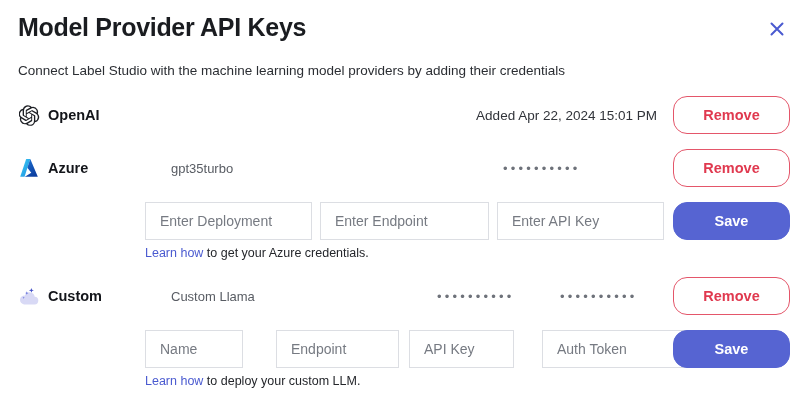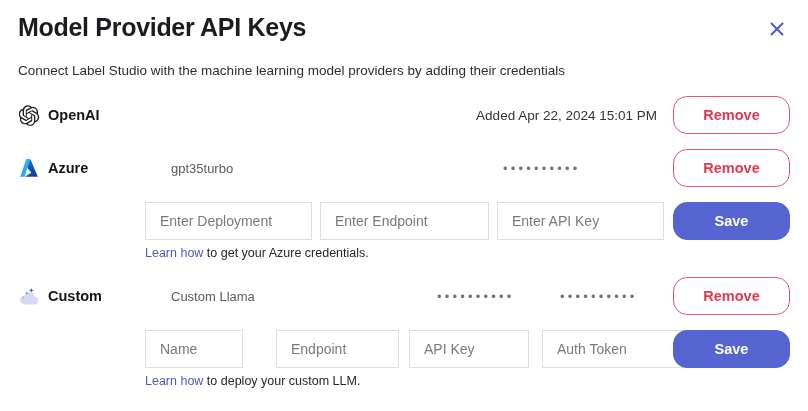--- a/index.html
+++ b/index.html
@@ -309,21 +309,21 @@
     <div class="masked" style="left:560px;">
       <span class="masked-dots">••••••••••</span>
     </div>
 
     <button class="btn btn-remove">Remove</button>
   </div>
 
   <div class="form-row form-custom">
     <input class="field" style="left: 145px; width: 98px;" type="text" placeholder="Name">
     <input class="field" style="left: 276px; width: 123px;" type="text" placeholder="Endpoint">
-    <input class="field" style="left: 409px; width: 120px;" type="text" placeholder="API Key">
+    <input class="field" style="left: 409px; width: 105px;" type="text" placeholder="API Key">
     <input class="field" style="left: 542px; width: 147px;" type="text" placeholder="Auth Token">
     <button class="btn btn-save" style="top:0;">Save</button>
   </div>
 
   <div class="help-line help-custom">
     <span class="help-link">Learn how</span><span> to deploy your custom LLM.</span>
   </div>
 
 </div>
 

